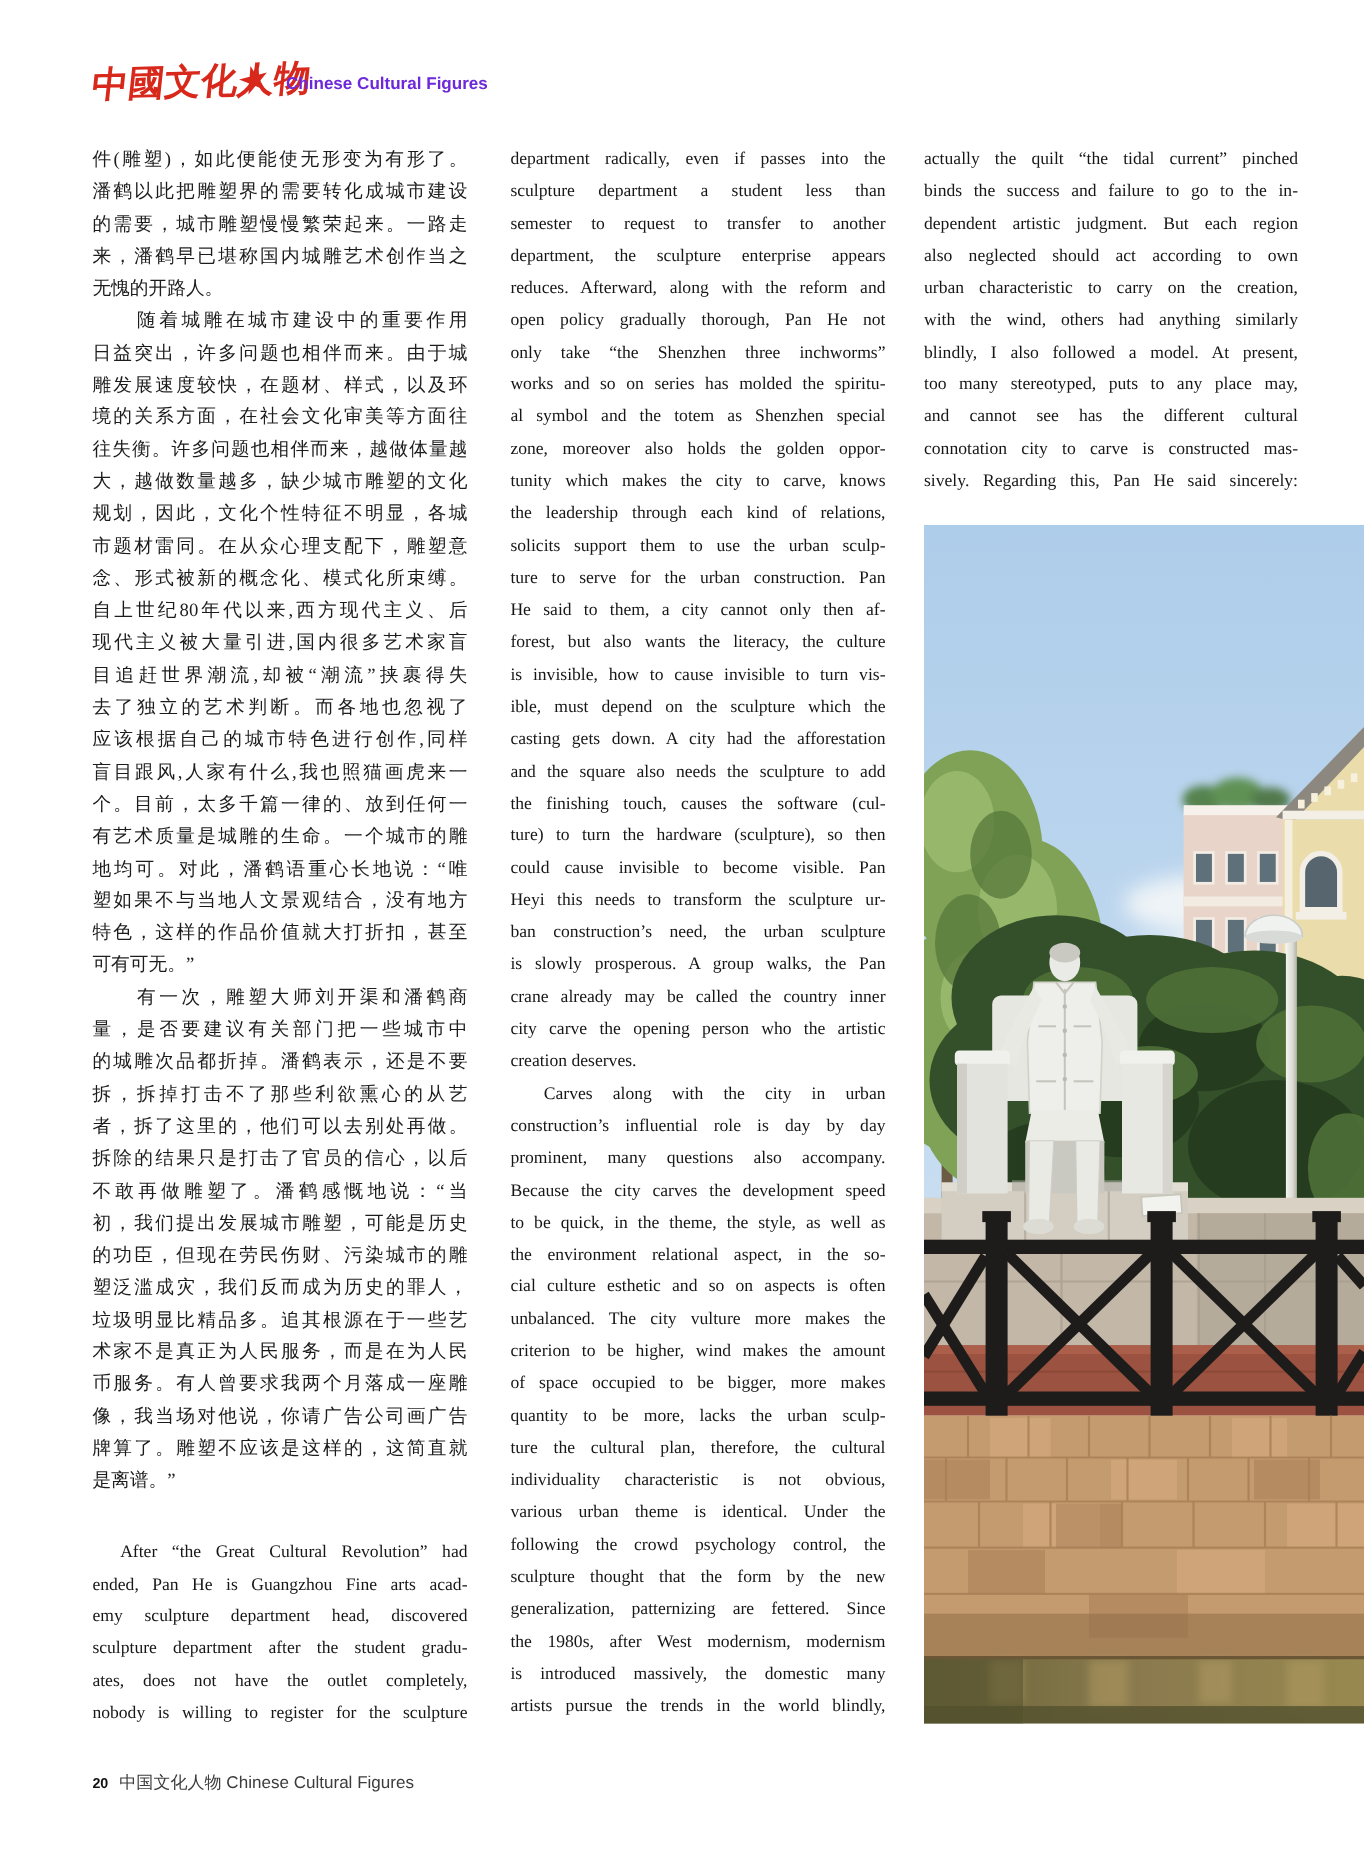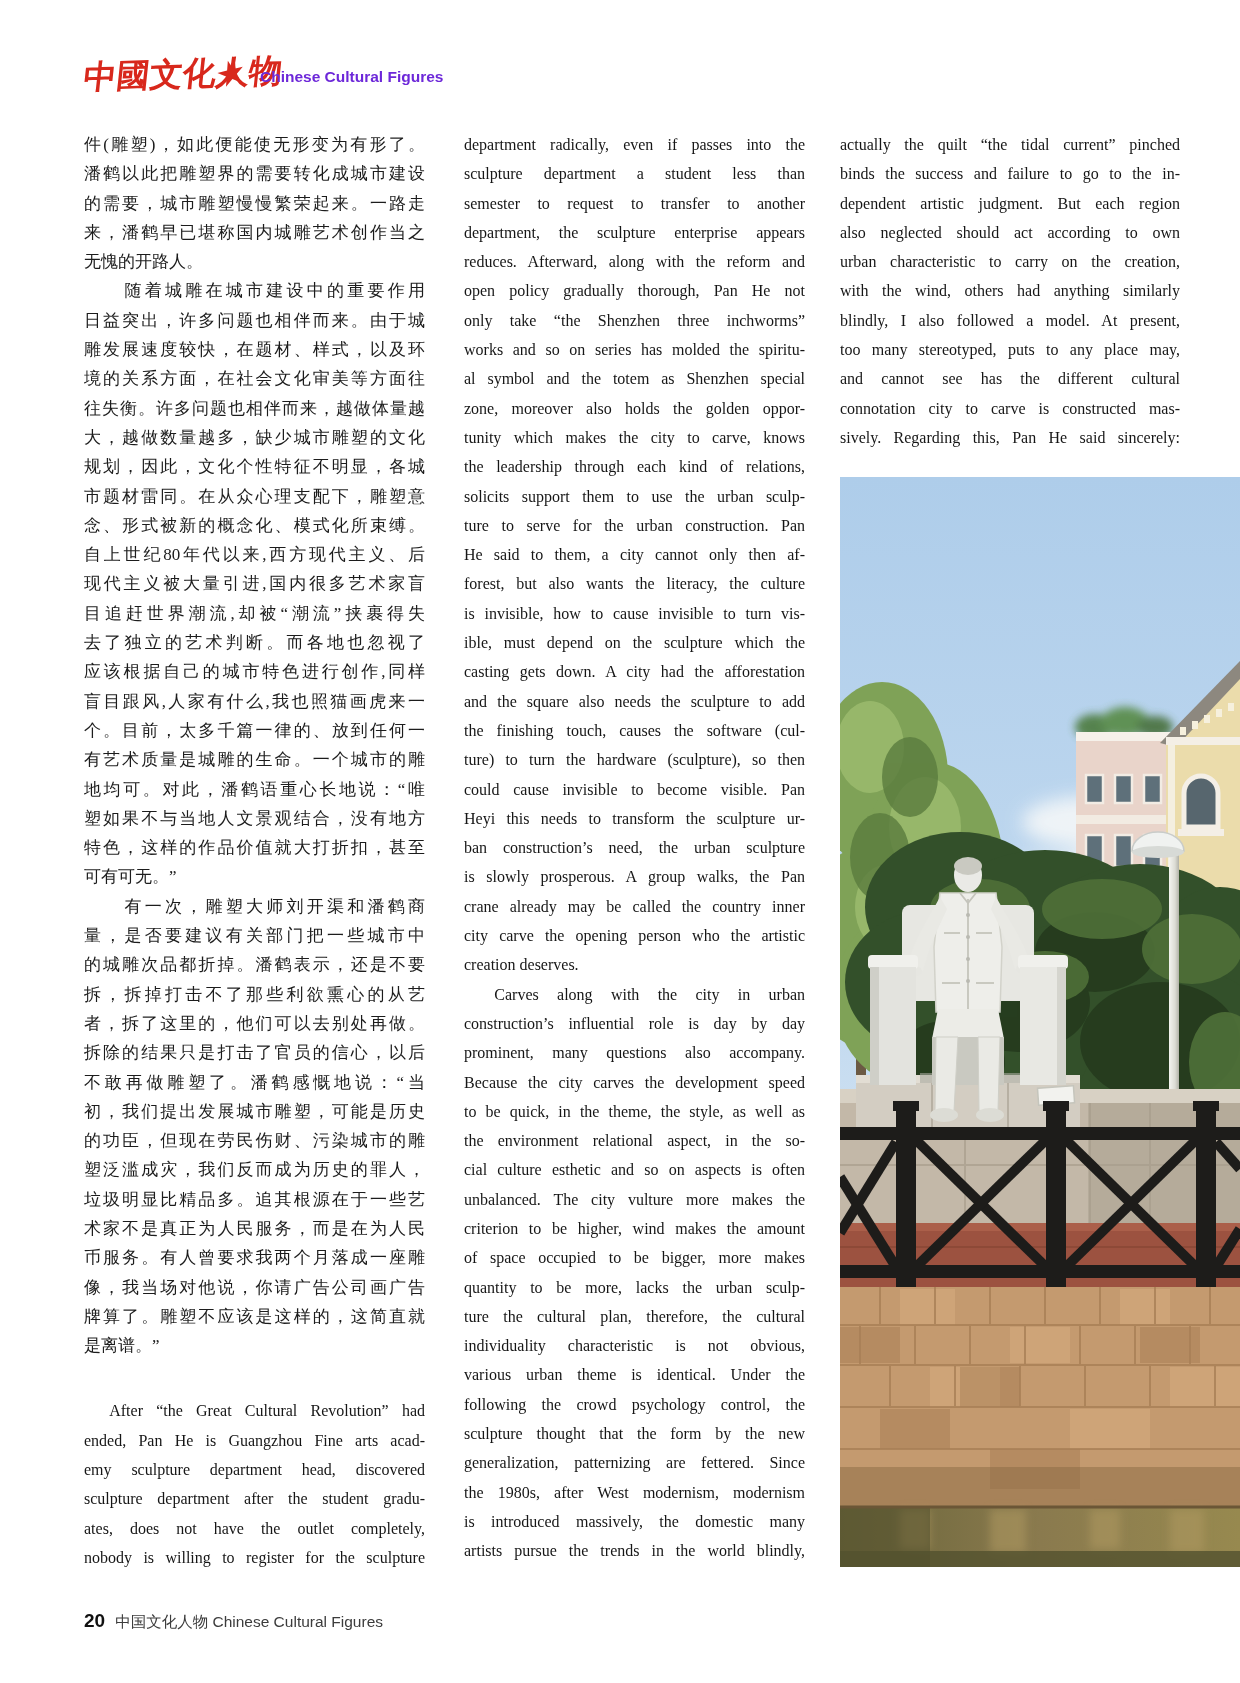--- a/index.html
+++ b/index.html
@@ -20,21 +20,21 @@
   .nj{text-align-last:left;-moz-text-align-last:left;}
   .cn .ln{font-size:17px;line-height:29.3px;color:#1c1c1c;}
   .en .ln{font-size:16px;line-height:29.3px;color:#161616;}
   .para-gap{margin-top:36px;}
   
   .photo{position:absolute;left:840px;top:477px;width:400px;height:1090px;overflow:hidden;}
   .photo svg{display:block;}
   
   .footer{position:absolute;left:84px;top:1610px;font-family:"Liberation Sans",sans-serif;font-size:15.5px;
           color:#3c3c3c;white-space:nowrap;}
-  .footer .pageno{font-weight:bold;color:#111;margin-right:10px;font-size:19px;}
+  .footer .pageno{font-weight:bold;color:#111;margin-right:10px;font-size:13px;}
 </style>
 </head>
 <body>
 
 <div class="page">
 
   <div>
     <div class="logo-cn">中國文化人物</div>
     <div class="logo-star">★</div>
     <div class="logo-en">Chinese Cultural Figures</div>

